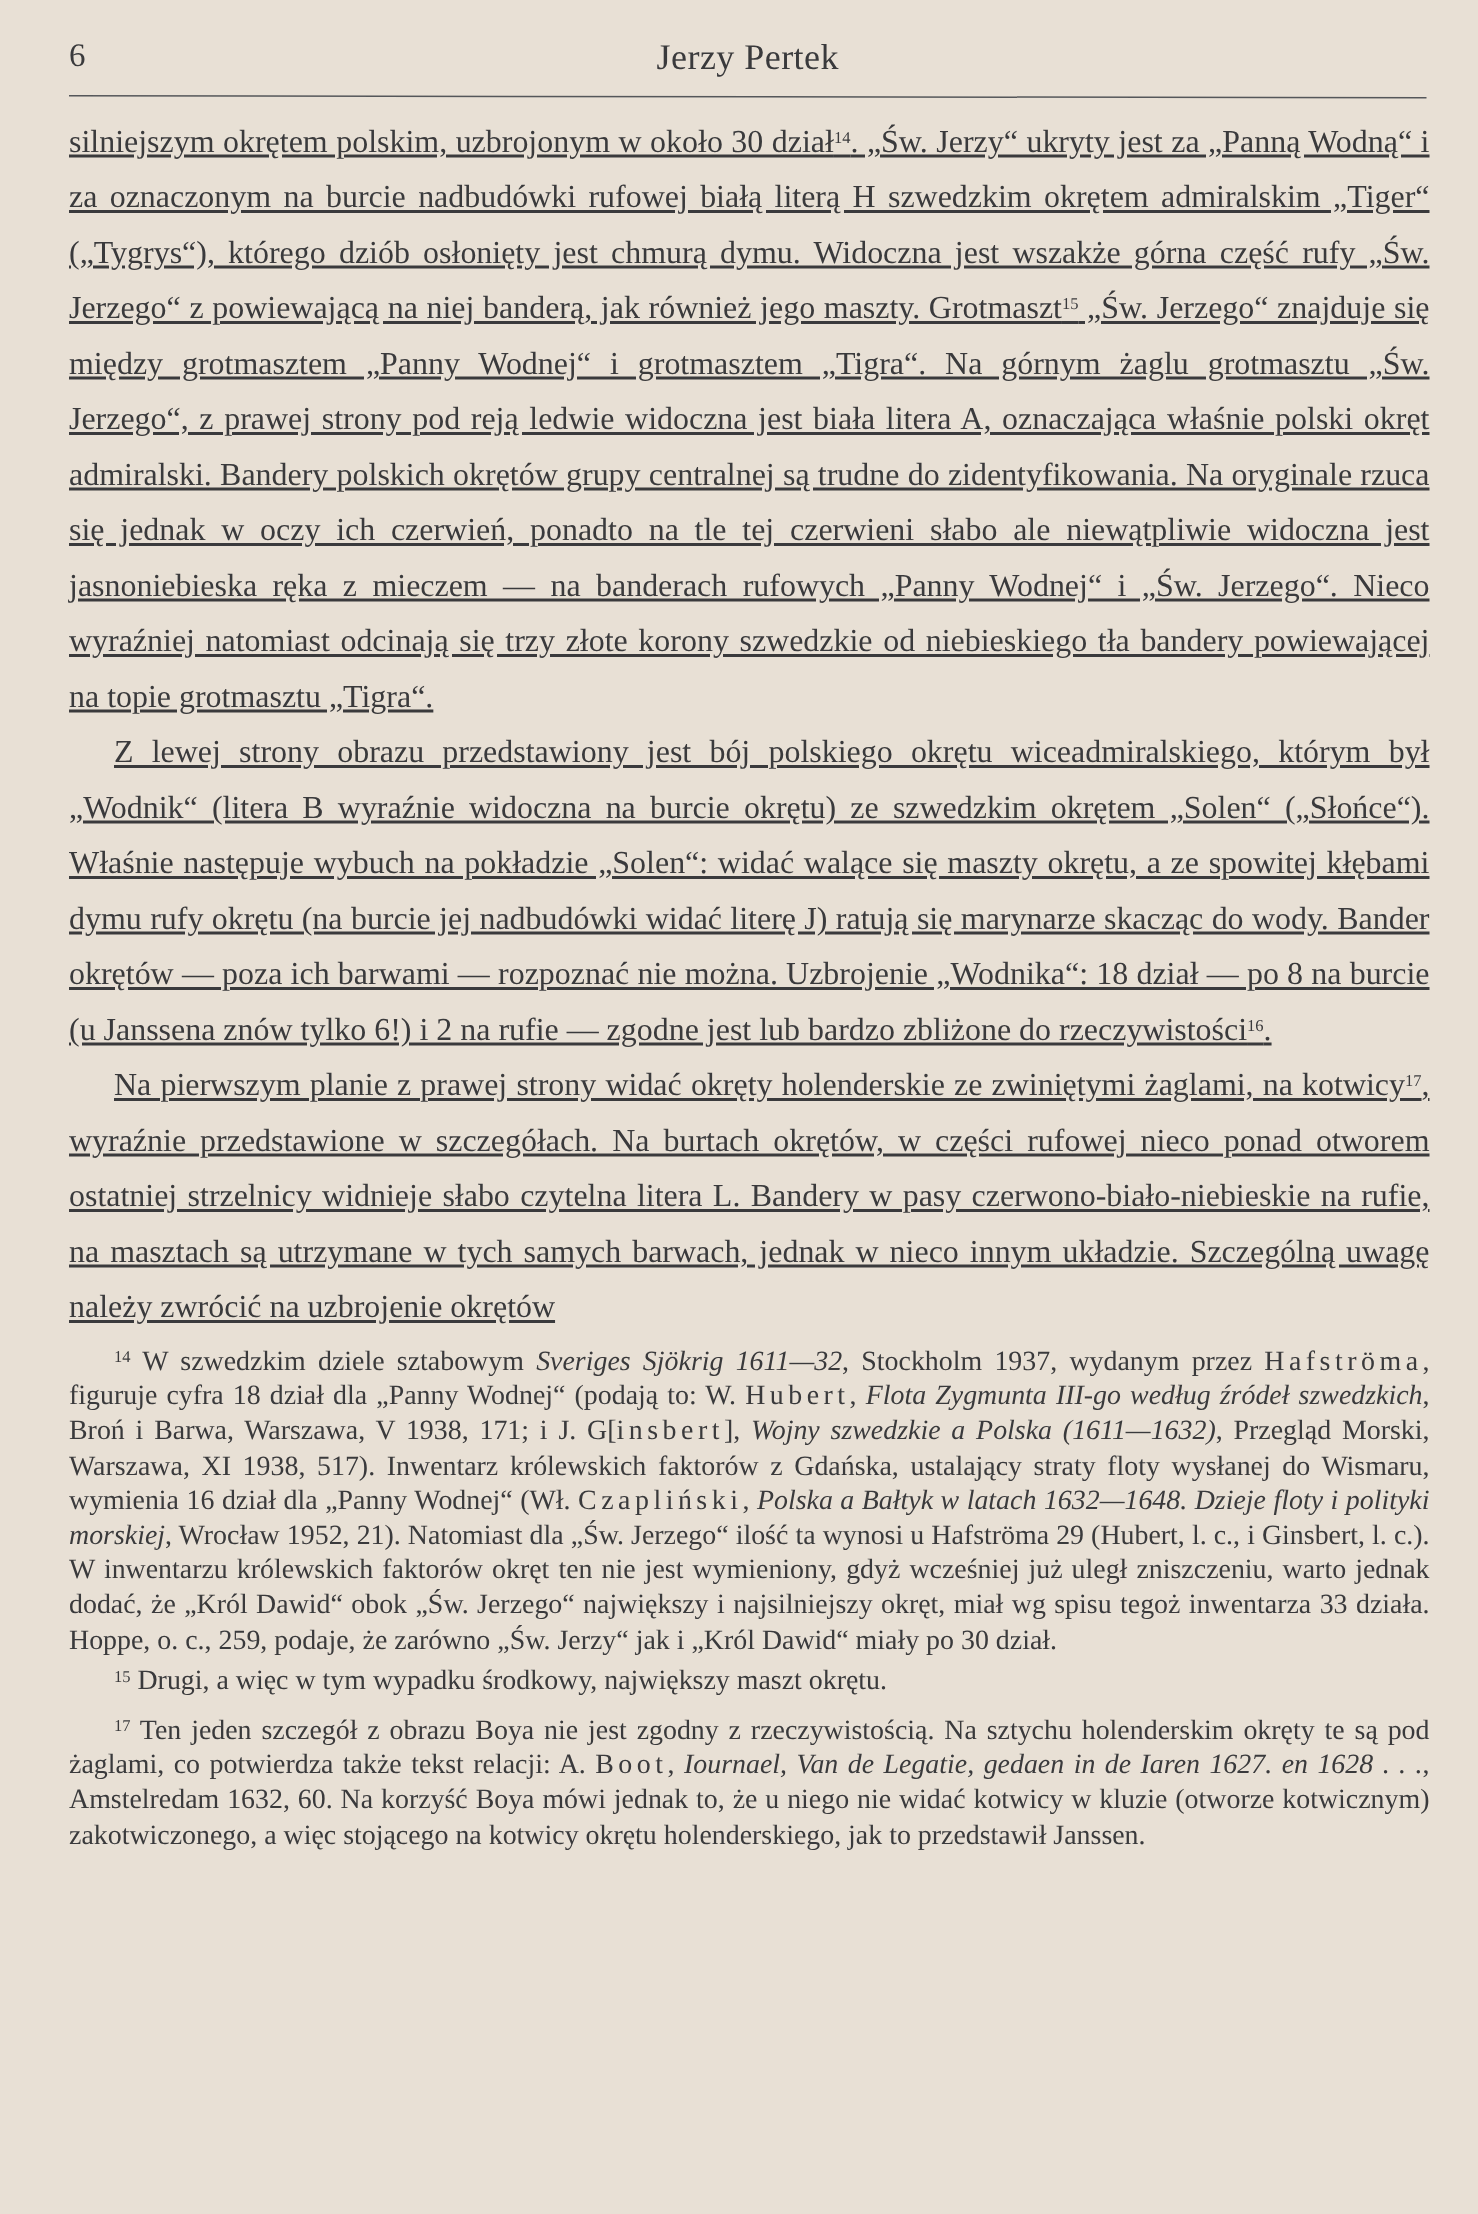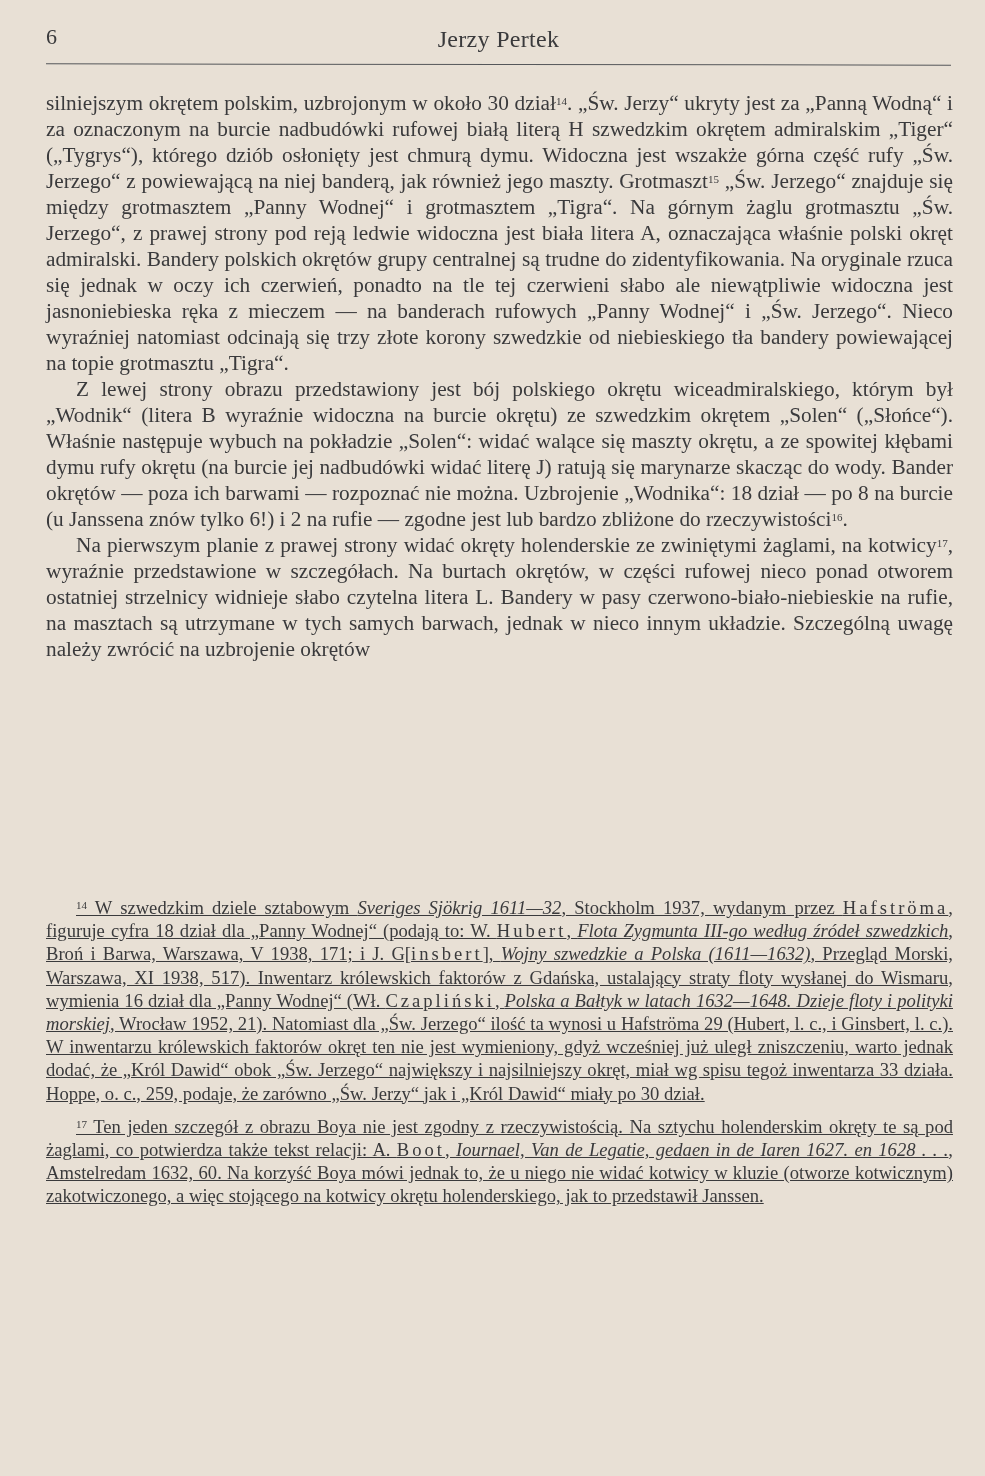--- a/index.html
+++ b/index.html
@@ -7,25 +7,25 @@
     width:985px; height:1476px; overflow:hidden;
     background:#e8e0d5;
     color:#3a3a3c;
     font-family:"Liberation Serif", "DejaVu Serif", serif;
     position:relative;
   }
   .header { position:absolute; top:24px; left:46px; right:34px; height:30px; }
   .page-num { position:absolute; left:0; top:0; font-size:22px; }
   .running-head { position:absolute; left:0; right:0; top:2px; text-align:center; font-size:24px; letter-spacing:0.3px; }
   .rule { position:absolute; top:64px; left:46px; right:34px; height:0; border-top:1.5px solid #55575a; transform:rotate(0.08deg); }
-  .main { position:absolute; top:90px; left:46px; right:32px; font-size:21.3px; line-height:26px; text-align:justify; }
+  .main { position:absolute; top:76px; left:46px; right:32px; font-size:21.3px; line-height:37px; text-align:justify;text-decoration:underline; }
   .main p { margin:0; }
   .main p.indent { text-indent:30px; }
   .notes { position:absolute; top:896px; left:46px; right:32px; font-size:18.6px; line-height:23.2px; text-align:justify; }
-  .notes p { margin:0; text-indent:30px;text-decoration:underline; }
+  .notes p { margin:0; text-indent:30px; }
   .notes p + p { margin-top:4px; }
   .notes p.gap { margin-top:10px; }
   sup { font-size:11px; vertical-align:top; position:relative; top:-2px; }
   .sp { letter-spacing:3px; }
   i { font-style:italic; }
 </style>
 </head>
 <body>
 
 <div class="header">
@@ -35,14 +35,15 @@
 <div class="rule"></div>
 
 <div class="main">
   <p><span>silniejszym okrętem polskim, uzbrojonym w około 30 dział</span><sup>14</sup><span>. „Św. Jerzy“ ukryty jest za „Panną Wodną“ i za oznaczonym na burcie nadbudówki rufowej białą literą H szwedzkim okrętem admiralskim „Tiger“ („Tygrys“), którego dziób osłonięty jest chmurą dymu. Widoczna jest wszakże górna część rufy „Św. Jerzego“ z powiewającą na niej banderą, jak również jego maszty. Grotmaszt</span><sup>15</sup><span> „Św. Jerzego“ znajduje się między grotmasztem „Panny Wodnej“ i grotmasztem „Tigra“. Na górnym żaglu grotmasztu „Św. Jerzego“, z prawej strony pod reją ledwie widoczna jest biała litera A, oznaczająca właśnie polski okręt admiralski. Bandery polskich okrętów grupy centralnej są trudne do zidentyfikowania. Na oryginale rzuca się jednak w oczy ich czerwień, ponadto na tle tej czerwieni słabo ale niewątpliwie widoczna jest jasnoniebieska ręka z mieczem — na banderach rufowych „Panny Wodnej“ i „Św. Jerzego“. Nieco wyraźniej natomiast odcinają się trzy złote korony szwedzkie od niebieskiego tła bandery powiewającej na topie grotmasztu „Tigra“.</span></p>
   <p class="indent"><span>Z lewej strony obrazu przedstawiony jest bój polskiego okrętu wiceadmiralskiego, którym był „Wodnik“ (litera B wyraźnie widoczna na burcie okrętu) ze szwedzkim okrętem „Solen“ („Słońce“). Właśnie następuje wybuch na pokładzie „Solen“: widać walące się maszty okrętu, a ze spowitej kłębami dymu rufy okrętu (na burcie jej nadbudówki widać literę J) ratują się marynarze skacząc do wody. Bander okrętów — poza ich barwami — rozpoznać nie można. Uzbrojenie „Wodnika“: 18 dział — po 8 na burcie (u Janssena znów tylko 6!) i 2 na rufie — zgodne jest lub bardzo zbliżone do rzeczywistości</span><sup>16</sup><span>.</span></p>
   <p class="indent"><span>Na pierwszym planie z prawej strony widać okręty holenderskie ze zwiniętymi żaglami, na kotwicy</span><sup>17</sup><span>, wyraźnie przedstawione w szczegółach. Na burtach okrętów, w części rufowej nieco ponad otworem ostatniej strzelnicy widnieje słabo czytelna litera L. Bandery w pasy czerwono-biało-niebieskie na rufie, na masztach są utrzymane w tych samych barwach, jednak w nieco innym układzie. Szczególną uwagę należy zwrócić na uzbrojenie okrętów</span></p>
 </div>
 
 <div class="notes">
   <p><sup>14</sup><span> W szwedzkim dziele sztabowym </span><i>Sveriges Sjökrig 1611—32</i><span>, Stockholm 1937, wydanym przez </span><span class="sp">Hafströma</span><span>, figuruje cyfra 18 dział dla „Panny Wodnej“ (podają to: W. </span><span class="sp">Hubert</span><span>, </span><i>Flota Zygmunta III-go według źródeł szwedzkich</i><span>, Broń i Barwa, Warszawa, V 1938, 171; i J. G[</span><span class="sp">insbert</span><span>], </span><i>Wojny szwedzkie a Polska (1611—1632)</i><span>, Przegląd Morski, Warszawa, XI 1938, 517). Inwentarz królewskich faktorów z Gdańska, ustalający straty floty wysłanej do Wismaru, wymienia 16 dział dla „Panny Wodnej“ (Wł. </span><span class="sp">Czapliński</span><span>, </span><i>Polska a Bałtyk w latach 1632—1648. Dzieje floty i polityki morskiej</i><span>, Wrocław 1952, 21). Natomiast dla „Św. Jerzego“ ilość ta wynosi u Hafströma 29 (Hubert, l. c., i Ginsbert, l. c.). W inwentarzu królewskich faktorów okręt ten nie jest wymieniony, gdyż wcześniej już uległ zniszczeniu, warto jednak dodać, że „Król Dawid“ obok „Św. Jerzego“ największy i najsilniejszy okręt, miał wg spisu tegoż inwentarza 33 działa. Hoppe, o. c., 259, podaje, że zarówno „Św. Jerzy“ jak i „Król Dawid“ miały po 30 dział.</span></p>
+  <p><sup>15</sup><span> Drugi, a więc w tym wypadku środkowy, największy maszt okrętu.</span></p>
   <p class="gap"><sup>17</sup><span> Ten jeden szczegół z obrazu Boya nie jest zgodny z rzeczywistością. Na sztychu holenderskim okręty te są pod żaglami, co potwierdza także tekst relacji: A. </span><span class="sp">Boot</span><span>, </span><i>Iournael, Van de Legatie, gedaen in de Iaren 1627. en 1628 . . .</i><span>, Amstelredam 1632, 60. Na korzyść Boya mówi jednak to, że u niego nie widać kotwicy w kluzie (otworze kotwicznym) zakotwiczonego, a więc stojącego na kotwicy okrętu holenderskiego, jak to przedstawił Janssen.</span></p>
 </div>
 
 </body></html>

